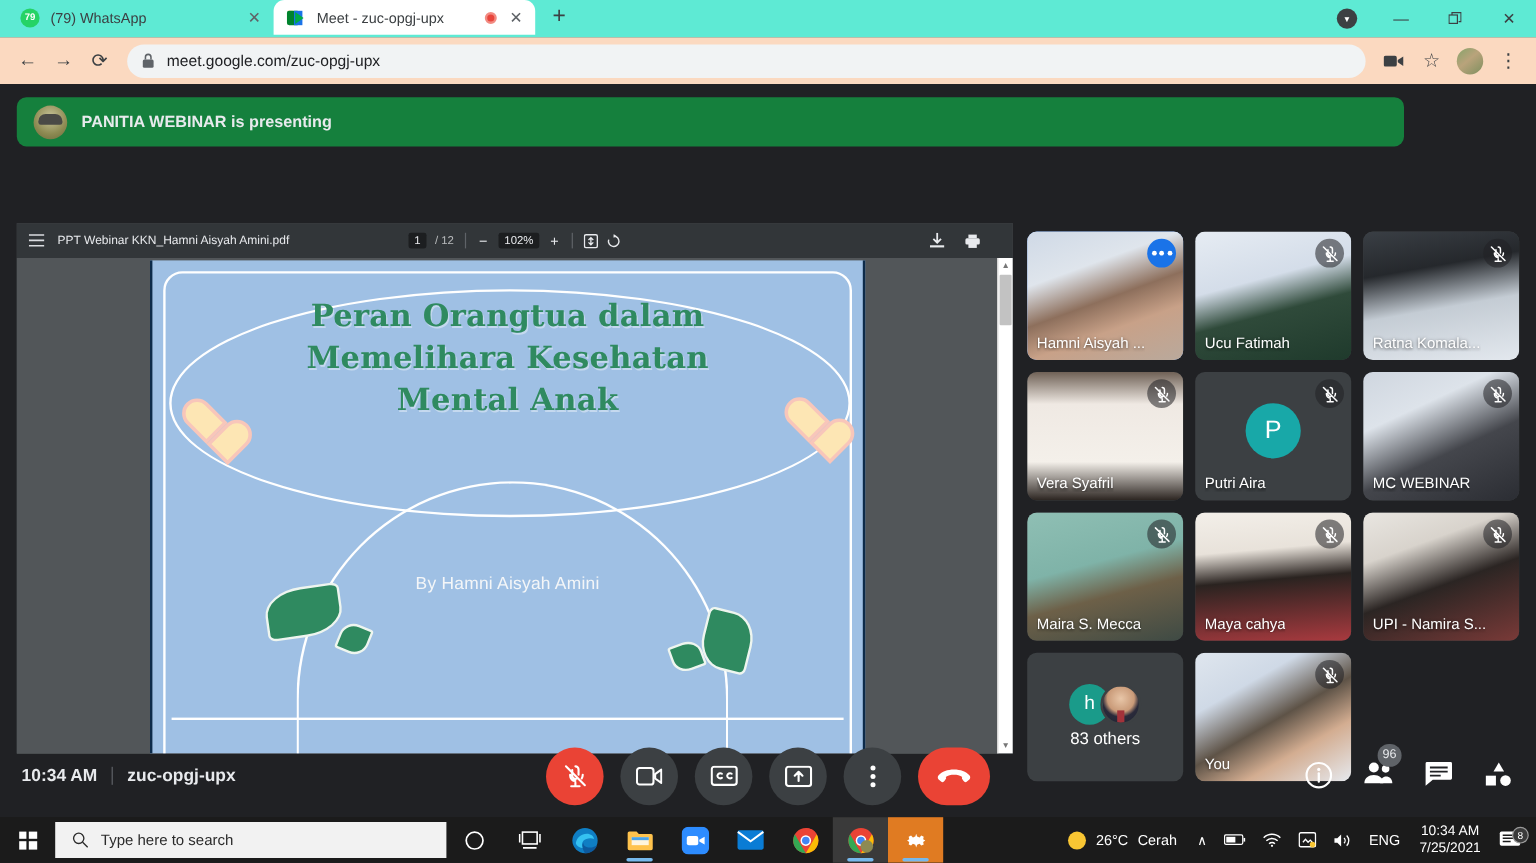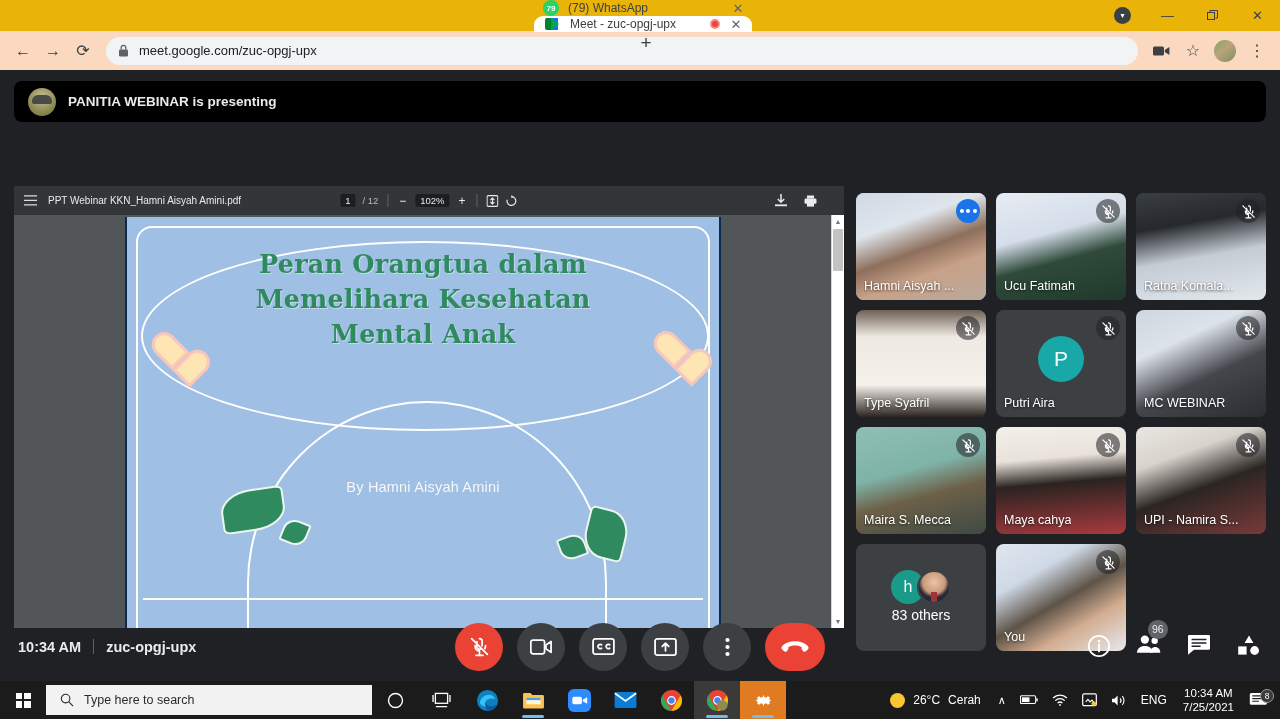--- a/index.html
+++ b/index.html
@@ -6,24 +6,23 @@
   html, body {
     width: 1280px; height: 719px;
     overflow: hidden;
     font-family: "Liberation Sans", sans-serif;
     background: #202124;
   }
   body { position: relative; }
 
   
   .tabstrip {
-    height: 31px; background: #eab308;
-    display: flex; align-items: center; padding-left: 6px;
+    height: 31px; background: #5eead4;
+    display: flex; align-items: flex-start; padding-left: 6px;
     position: relative;
-    flex-direction: column;
   }
   .tab {
     height: 29px; display: flex; align-items: center;
     border-radius: 9px 9px 0 0; padding: 0 8px 0 11px;
     font-size: 12px; color: #3c4043; position: relative;
     min-width: 100px;
   }
   .tab.inactive { background: transparent; width: 222px; }
   .tab.active { background: #ffffff; width: 218px; }
   .tab-fav {
@@ -97,22 +96,22 @@
     margin: 0 4px;
   }
 
   
   .meet {
     position: absolute; left: 0; top: 70px;
     width: 1280px; height: 611px; background: #202124;
   }
   .present-banner {
     position: absolute; left: 14px; top: 11px;
-    width: 1252px; height: 41px;
-    background: #000000; border-radius: 8px;
+    width: 1156px; height: 41px;
+    background: #15803d; border-radius: 8px;
     display: flex; align-items: center; padding: 0 14px; gap: 12px;
   }
   .pb-avatar {
     width: 28px; height: 28px; border-radius: 50%;
     background: radial-gradient(circle at 50% 35%, #c9c49a 0%, #8d8a52 60%, #6b6a3c 100%);
     position: relative; overflow: hidden; flex: 0 0 28px;
   }
   .pb-avatar::after {
     content:''; position:absolute; left:4px; top:7px; width:20px; height:9px;
     background:#4a4a46; border-radius: 6px 6px 2px 2px;
@@ -538,21 +537,21 @@
         <div class="tile-name">Ratna Komala...</div>
         <div class="mic-off">
           <svg width="15" height="15" viewBox="0 0 24 24">
             <path d="M19 11a7 7 0 0 1-1 3.5M12 17a5 5 0 0 1-5-5v-1M12 3a3 3 0 0 1 3 3v5M9 6.5V12a3 3 0 0 0 4.6 2.5M12 18.5V22M8 22h8" stroke="#fff" stroke-width="2" fill="none" stroke-linecap="round"></path>
             <path d="M3 3l18 18" stroke="#fff" stroke-width="2" stroke-linecap="round"></path>
           </svg>
         </div>
       </div>
       <div class="tile">
         <div class="tile-vid" style="background:linear-gradient(180deg,#6f6156 0%,#efe9e3 25%,#f4f0ea 70%,#2b2420 100%)"></div>
-        <div class="tile-name">Type Syafril</div>
+        <div class="tile-name">Vera Syafril</div>
         <div class="mic-off">
           <svg width="15" height="15" viewBox="0 0 24 24">
             <path d="M19 11a7 7 0 0 1-1 3.5M12 17a5 5 0 0 1-5-5v-1M12 3a3 3 0 0 1 3 3v5M9 6.5V12a3 3 0 0 0 4.6 2.5M12 18.5V22M8 22h8" stroke="#fff" stroke-width="2" fill="none" stroke-linecap="round"></path>
             <path d="M3 3l18 18" stroke="#fff" stroke-width="2" stroke-linecap="round"></path>
           </svg>
         </div>
       </div>
       <div class="tile">
         <div class="tile-avatar" style="background: rgb(24, 168, 168);">P</div>
         <div class="tile-name">Putri Aira</div>

